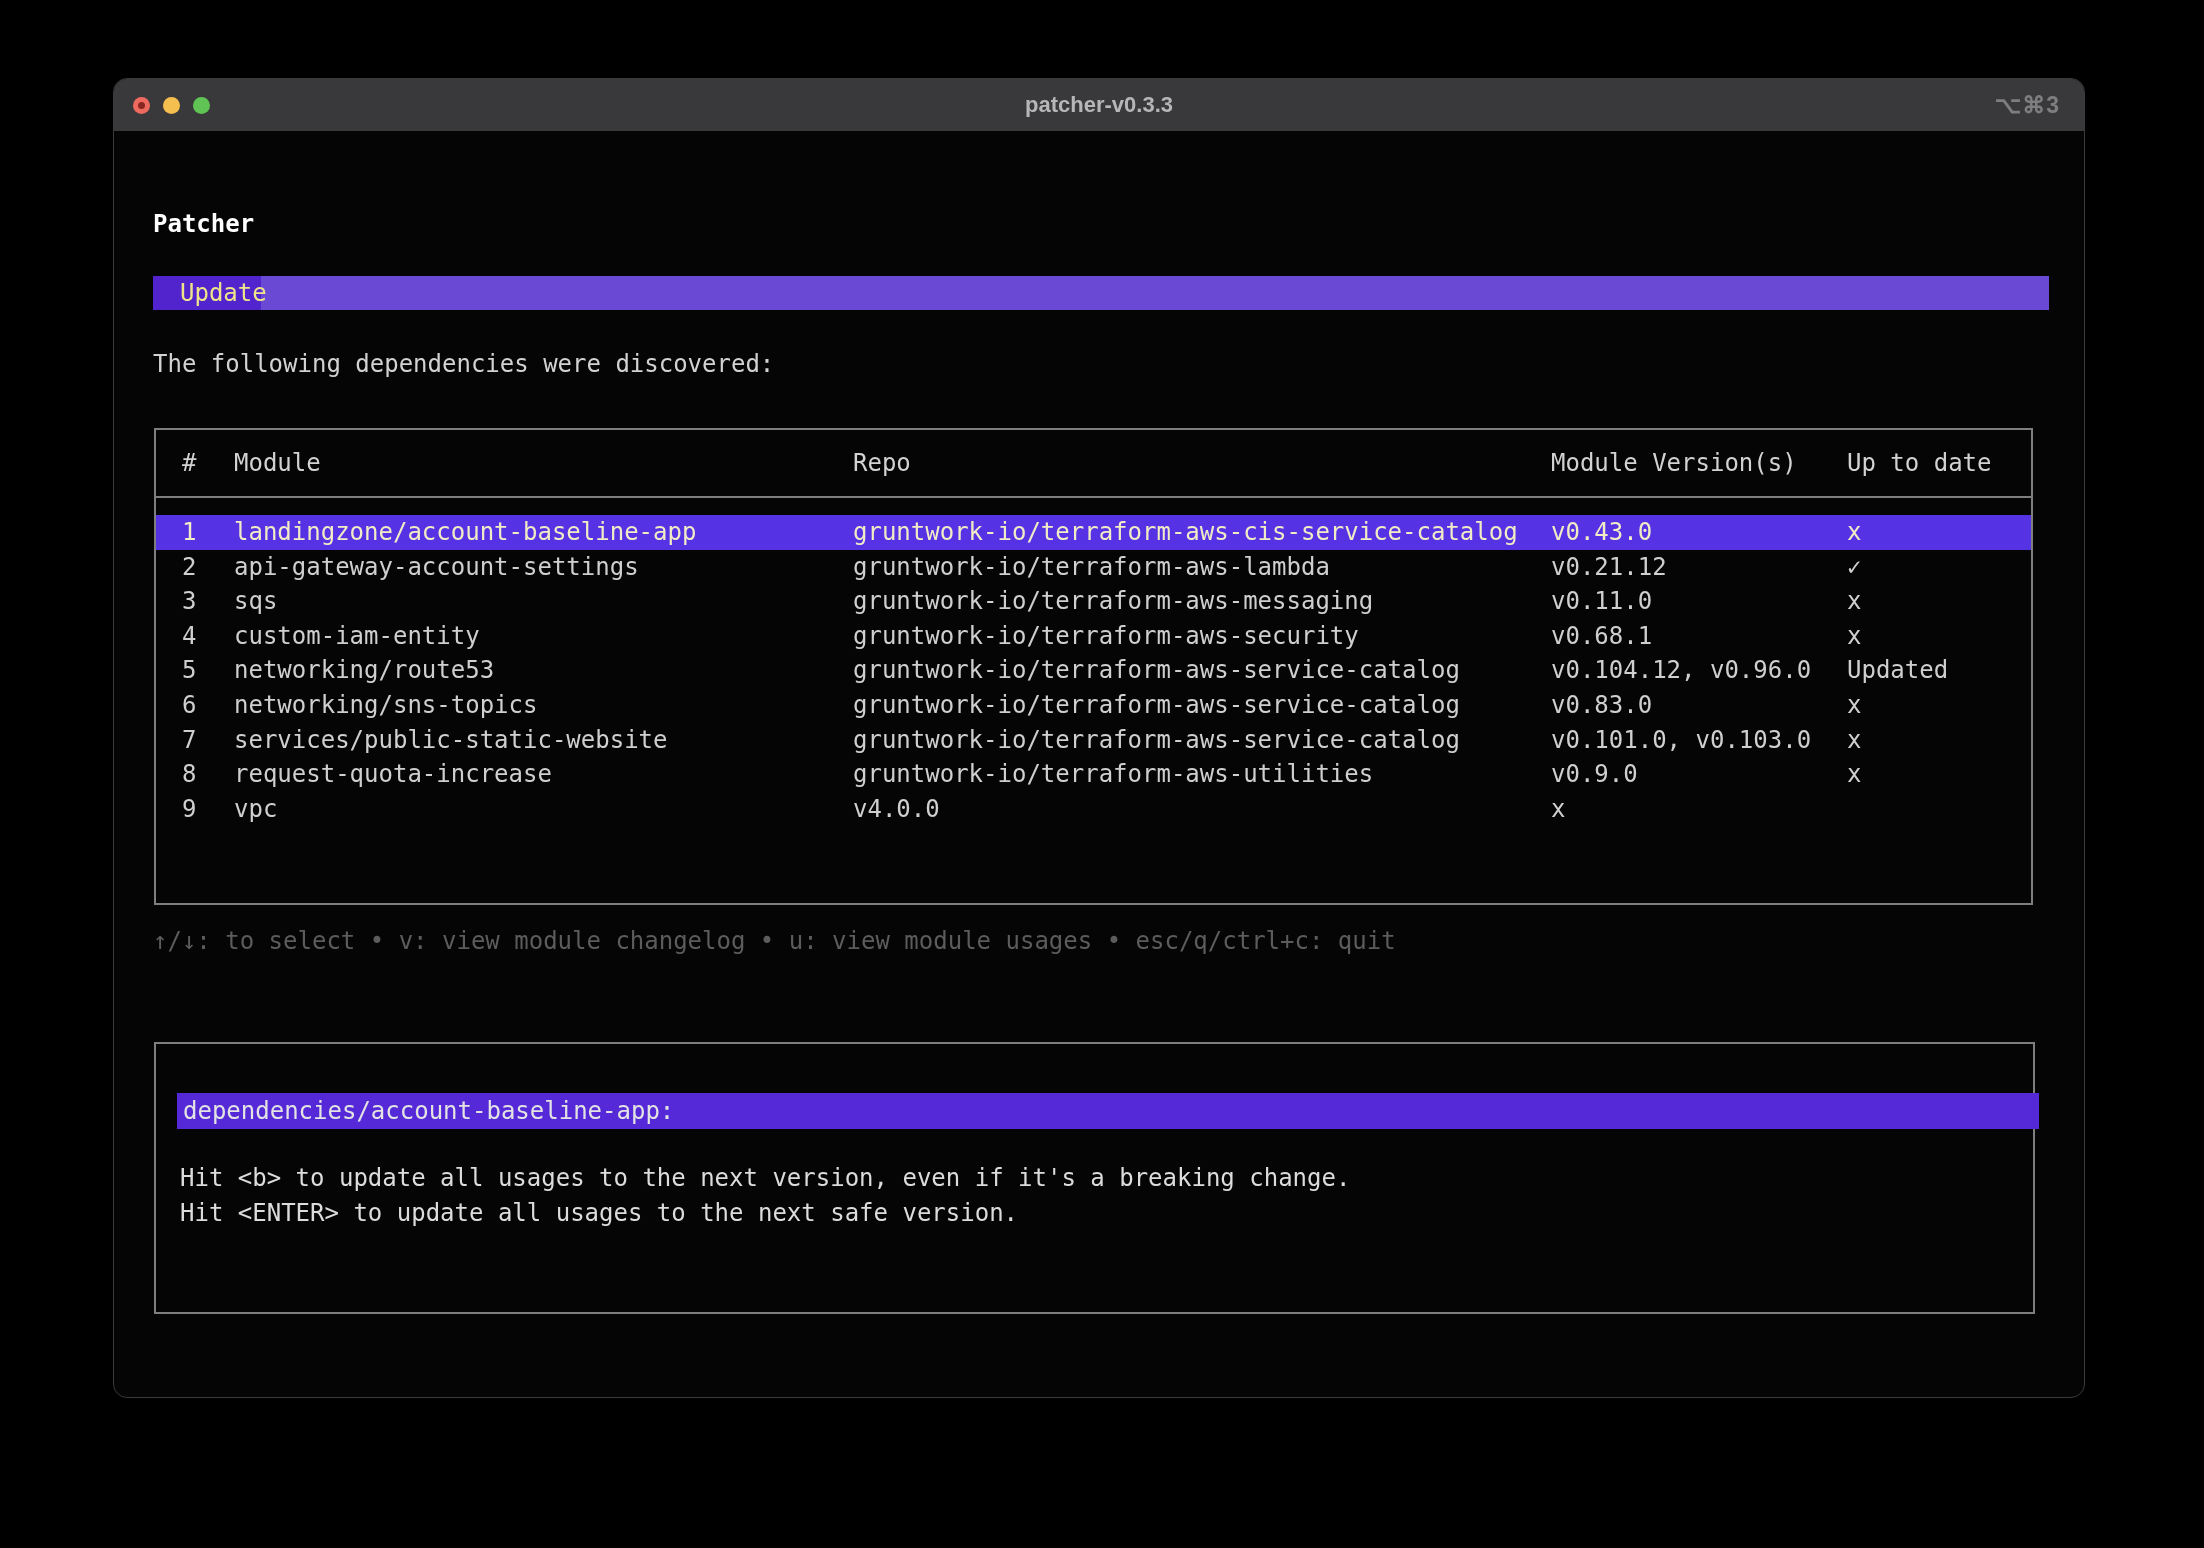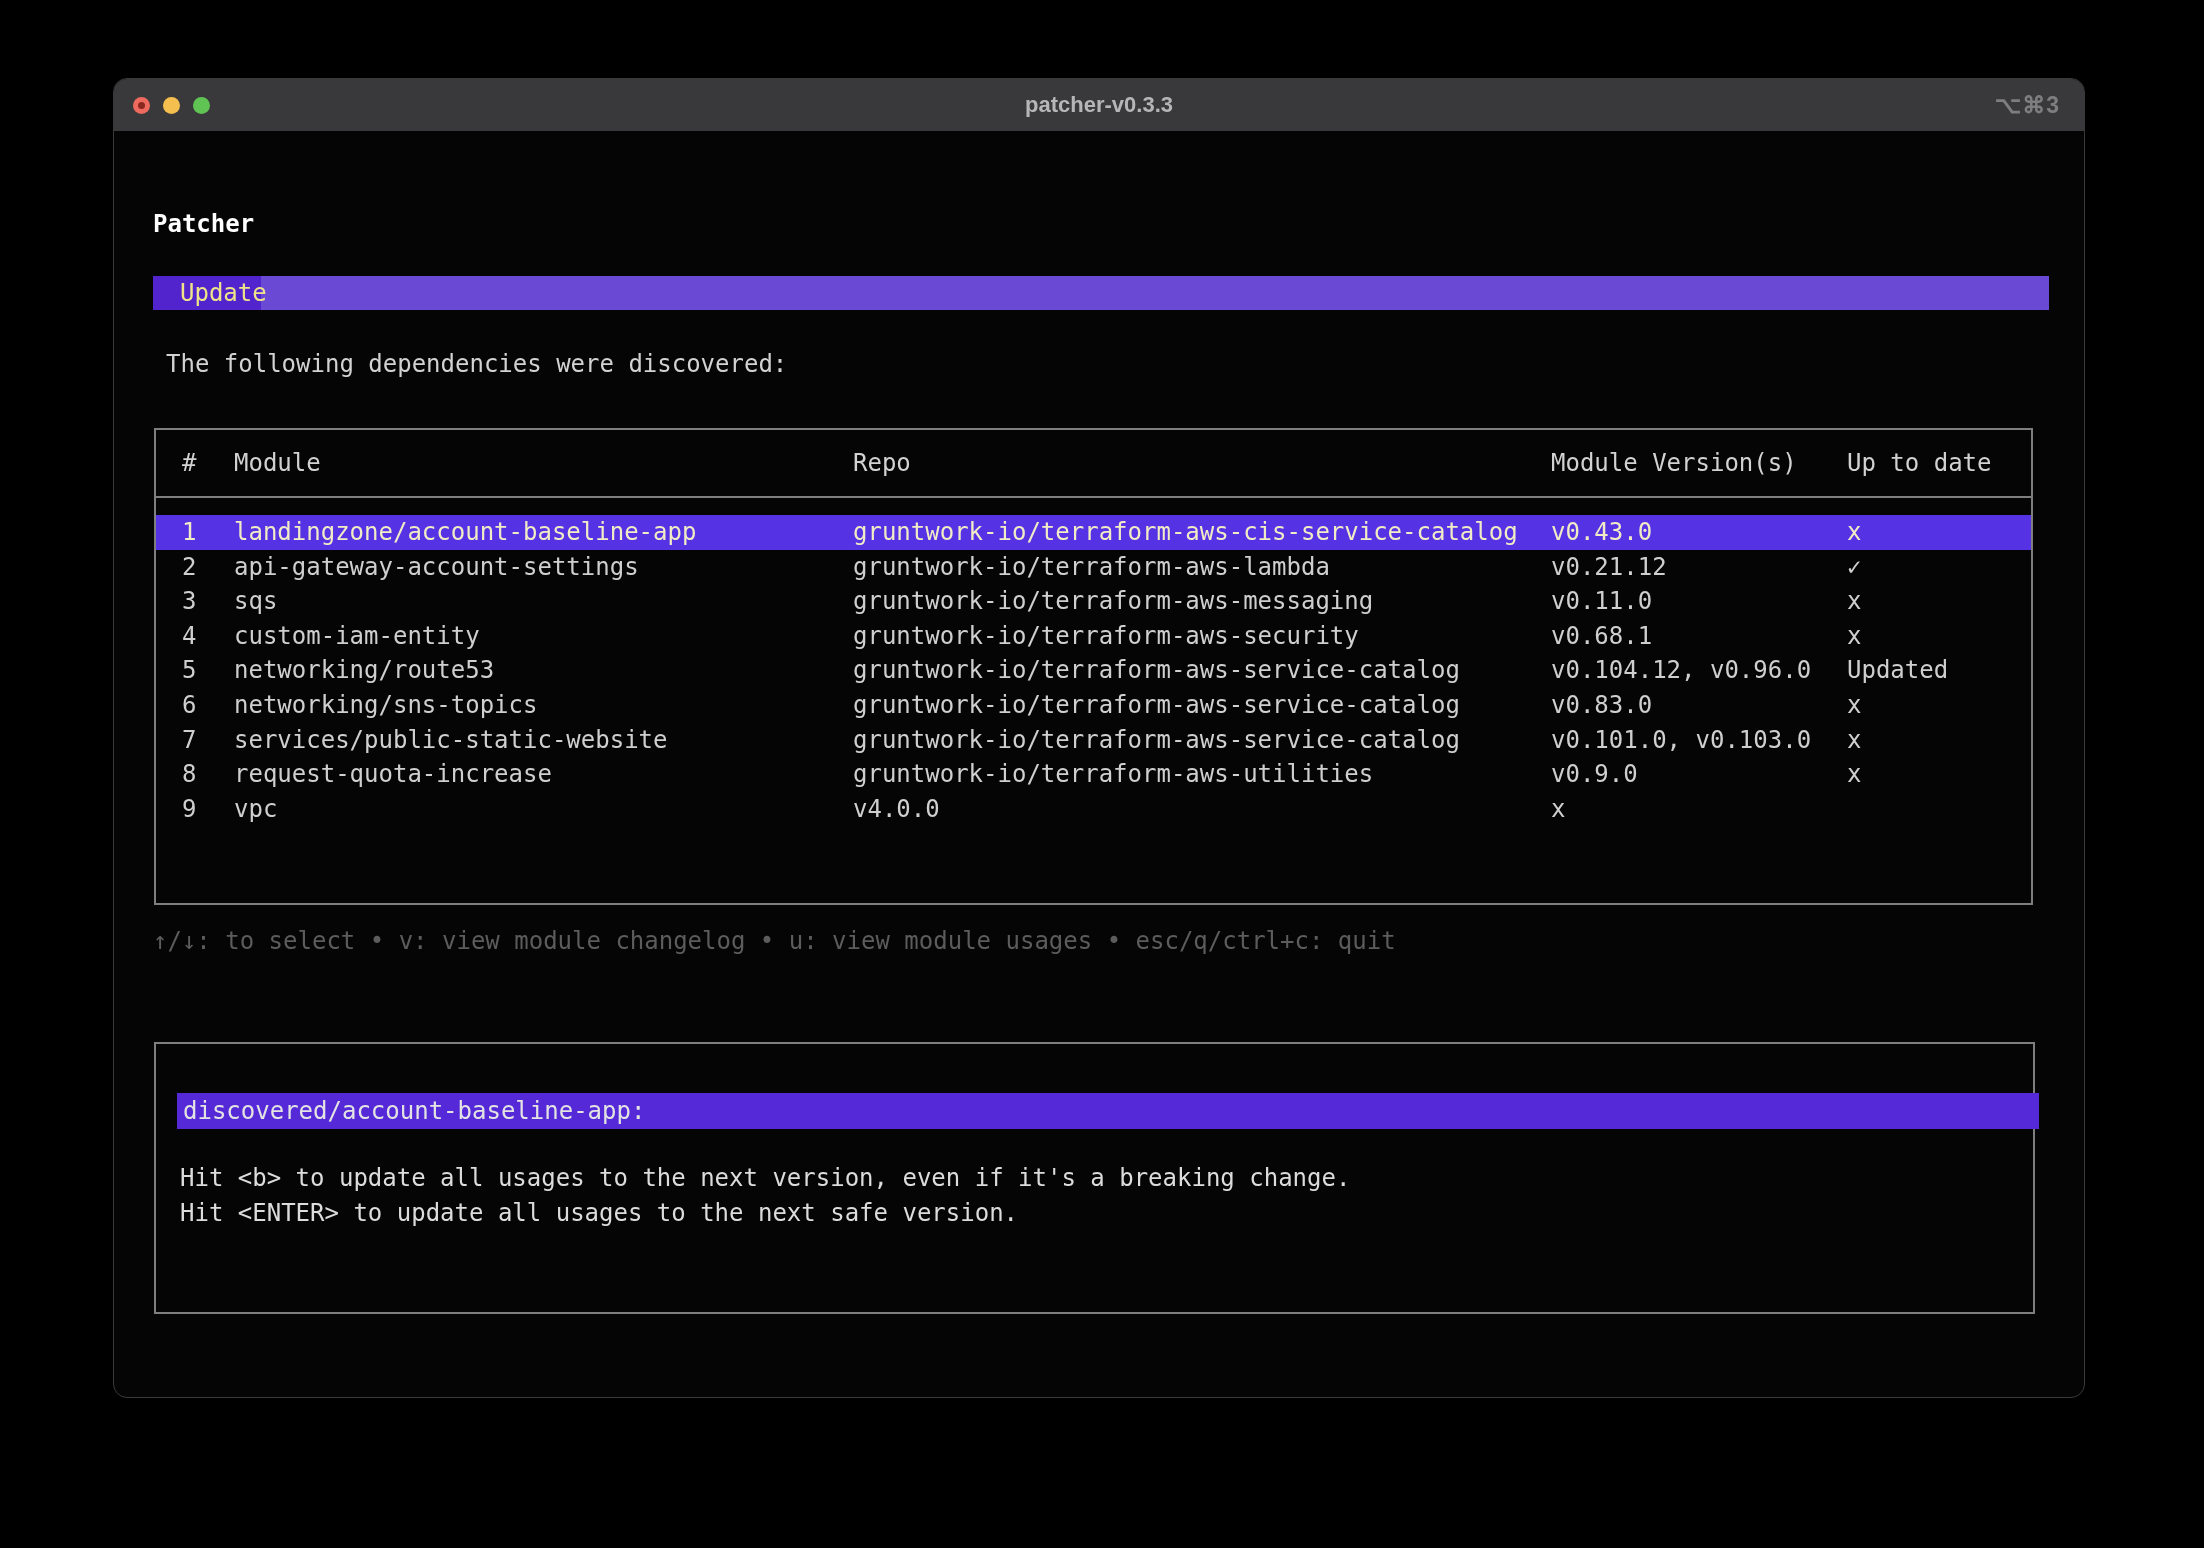--- a/index.html
+++ b/index.html
@@ -35,21 +35,21 @@
   .term { position:absolute; left:0; top:52px; right:0; bottom:0; font-size:24px; color:#d2d2d2; }
   .heading { position:absolute; left:39px; top:76px; line-height:34px; font-weight:bold; color:#ffffff; }
   .update-bar {
     position:absolute; left:39px; top:145px; width:1896px; height:34px;
     background:var(--bar-bg,#6a49d5); display:flex;
   }
   .update-tab {
     width:108px; box-sizing:border-box; padding-left:27px; line-height:34px;
     background:var(--tab-bg,#5124ce); color:var(--tab-text,#efe48a);
   }
-  .intro { position:absolute; left:52px; top:216px; line-height:34px; color:#d2d2d2; }
+  .intro { position:absolute; left:39px; top:216px; line-height:34px; color:#d2d2d2; }
 
   .dep-table {
     position:absolute; left:40px; top:297px; width:1879px; height:477px;
     border:2px solid var(--frame,#7e7e7e); box-sizing:border-box;
   }
   .t-header {
     display:grid; grid-template-columns:52px 619px 698px 296px 1fr;
     padding-left:26px; line-height:66px; height:66px;
     border-bottom:2px solid var(--frame,#7e7e7e); color:#d2d2d2;
   }
@@ -170,21 +170,21 @@
     <span>vpc</span>
     <span>v4.0.0</span>
     <span>x</span>
   </div>
           </div>
       </div>
 
       <div class="help">↑/↓: to select • v: view module changelog • u: view module usages • esc/q/ctrl+c: quit</div>
 
       <div class="panel">
-        <div class="panel-bar">discovered/account-baseline-app:</div>
+        <div class="panel-bar">dependencies/account-baseline-app:</div>
         <div class="panel-lines">
           <div>Hit &lt;b&gt; to update all usages to the next version, even if it's a breaking change.</div>
           <div>Hit &lt;ENTER&gt; to update all usages to the next safe version.</div>
         </div>
       </div>
 
     </div>
   </div>
 </div>
 

